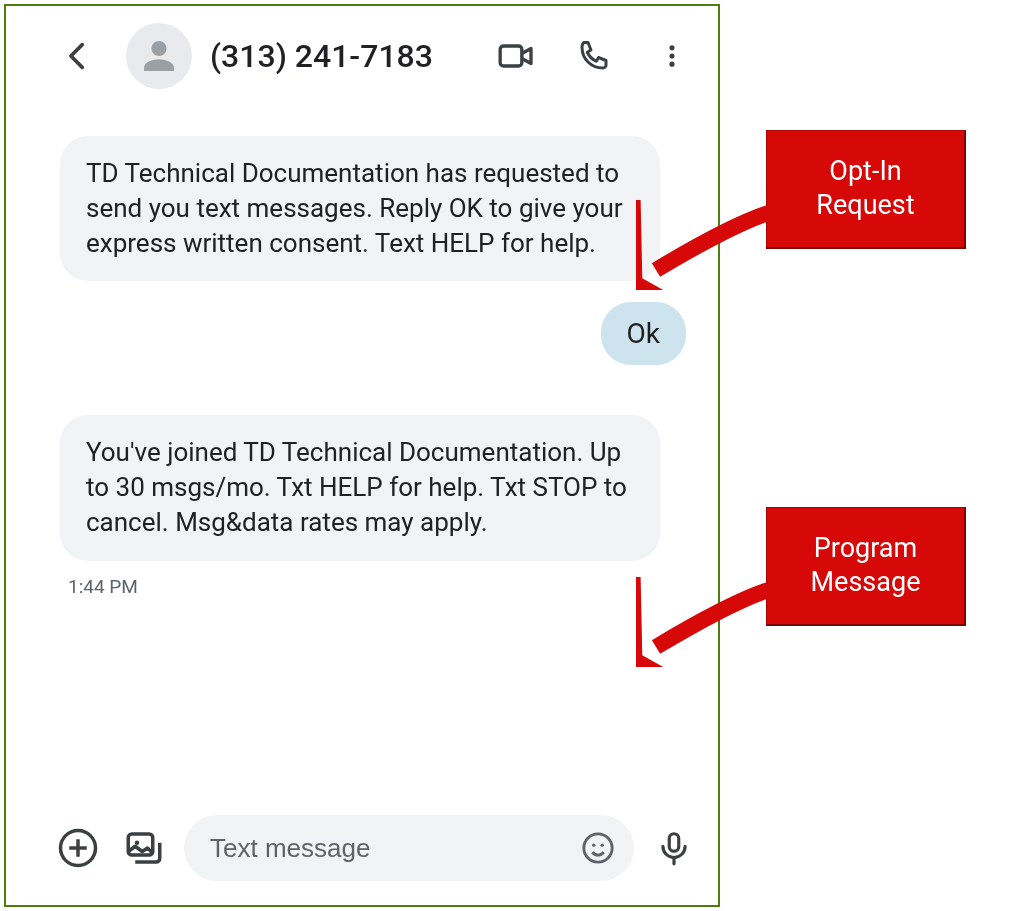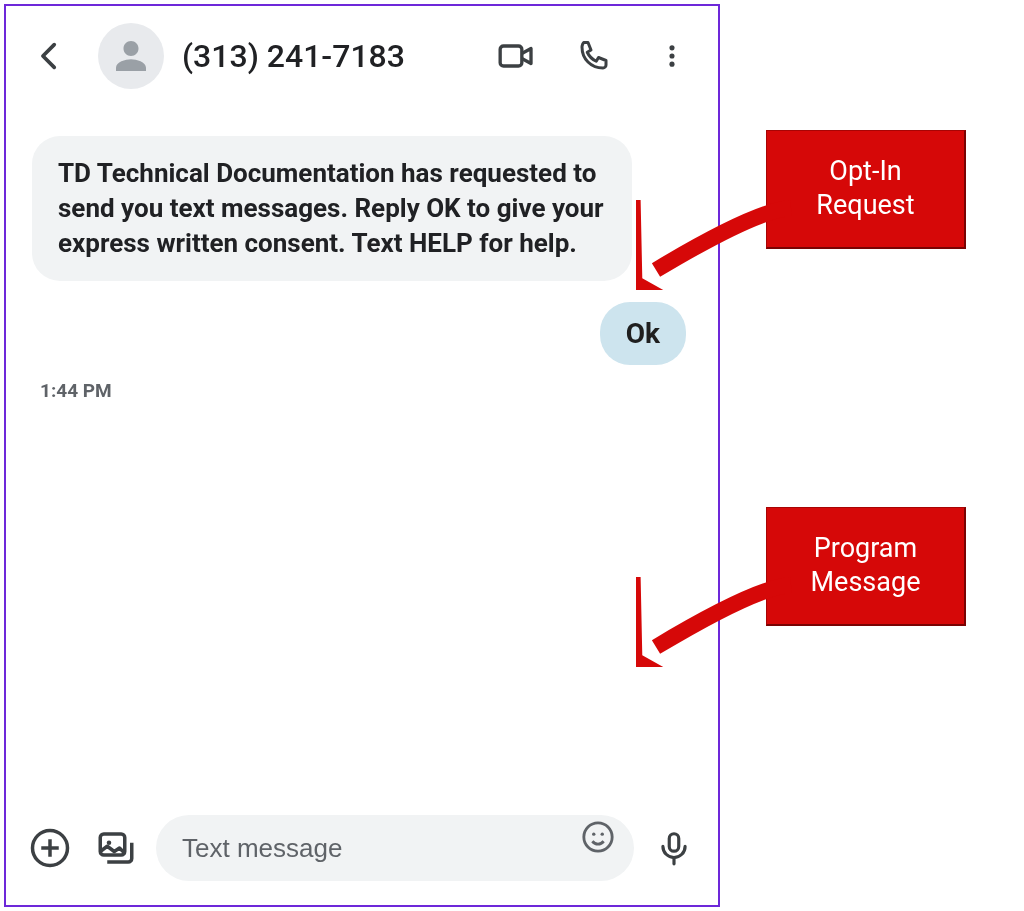--- a/index.html
+++ b/index.html
@@ -11,24 +11,25 @@
   }
   .canvas {
     position: relative;
     width: 1024px;
     height: 911px;
   }
   .phone {
     position: absolute;
     left: 4px; top: 4px;
     width: 716px; height: 903px;
-    border: 2px solid #6d28d9;
+    border: 2px solid #4d7c0f;
     background: #fff;
     display: flex;
     flex-direction: column;
+    padding-left: 28px;
   }
   
   .header {
     display: flex;
     align-items: center;
     height: 100px;
     padding: 0 16px;
     gap: 14px;
   }
   .icon-btn {
@@ -57,21 +58,20 @@
   .header-actions {
     display: flex; gap: 22px;
     margin-right: 2px;
   }
   
   .thread {
     flex: 1;
     padding: 10px 26px 0 26px;
     display: flex;
     flex-direction: column;
-    font-weight: bold;
   }
   .bubble-in {
     align-self: flex-start;
     background: #f1f3f4;
     color: #202124;
     font-size: 26px;
     line-height: 1.35;
     padding: 20px 26px;
     border-radius: 28px;
     max-width: 600px;
@@ -102,20 +102,21 @@
     padding: 0 18px 20px 18px;
     gap: 14px;
   }
   .composer .icon-btn { width: 52px; height: 52px; }
   .compose-field {
     flex: 1;
     height: 66px;
     border-radius: 34px;
     background: #f1f3f4;
     display: flex;
+    align-items: center;
     padding: 0 14px 0 24px;
   }
   .compose-field input {
     flex: 1;
     border: none; outline: none;
     background: transparent;
     font-size: 26px;
     color: #5f6368;
   }
   .compose-field input::placeholder { color: #5f6368; }
@@ -182,20 +183,21 @@
             </svg>
         </button>
       </div>
     </div>
 
     <div class="thread">
       <div class="bubble-in">TD Technical Documentation has requested to send you text messages. Reply OK to give your express written consent. Text HELP for help.</div>
       <div class="bubble-out-wrap">
         <div class="bubble-out">Ok</div>
       </div>
+      <div class="bubble-in" style="margin-top:50px">You've joined TD Technical Documentation. Up to 30 msgs/mo. Txt HELP for help. Txt STOP to cancel. Msg&amp;data rates may apply.</div>
       <div class="timestamp">1:44 PM</div>
     </div>
 
     <div class="composer">
       <button class="icon-btn">
         <svg width="42" height="42" viewBox="0 0 24 24" fill="none" stroke="#3c4043" stroke-width="2">
             <circle cx="12" cy="12" r="10"></circle>
             <line x1="12" y1="7" x2="12" y2="17"></line>
             <line x1="7" y1="12" x2="17" y2="12"></line>
           </svg>

